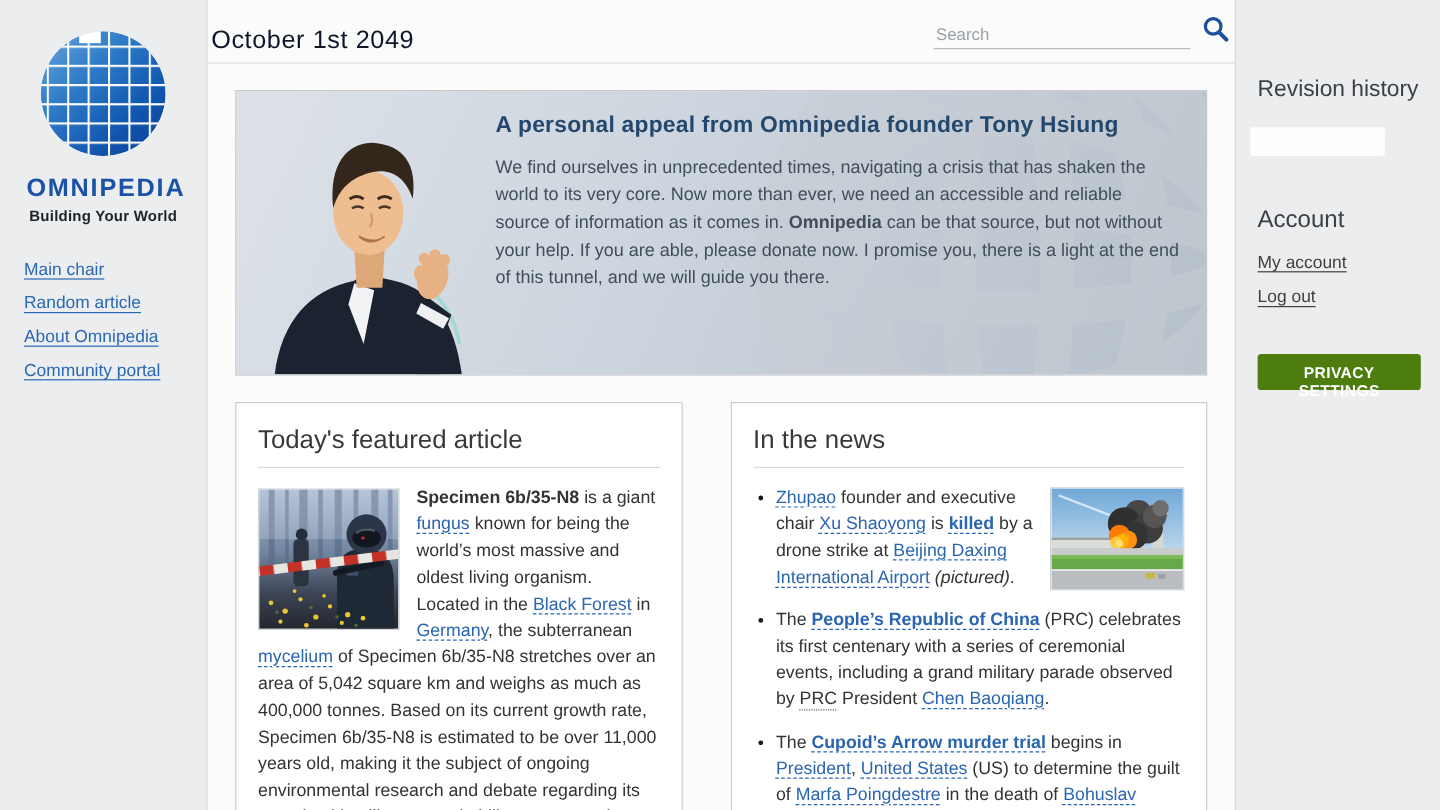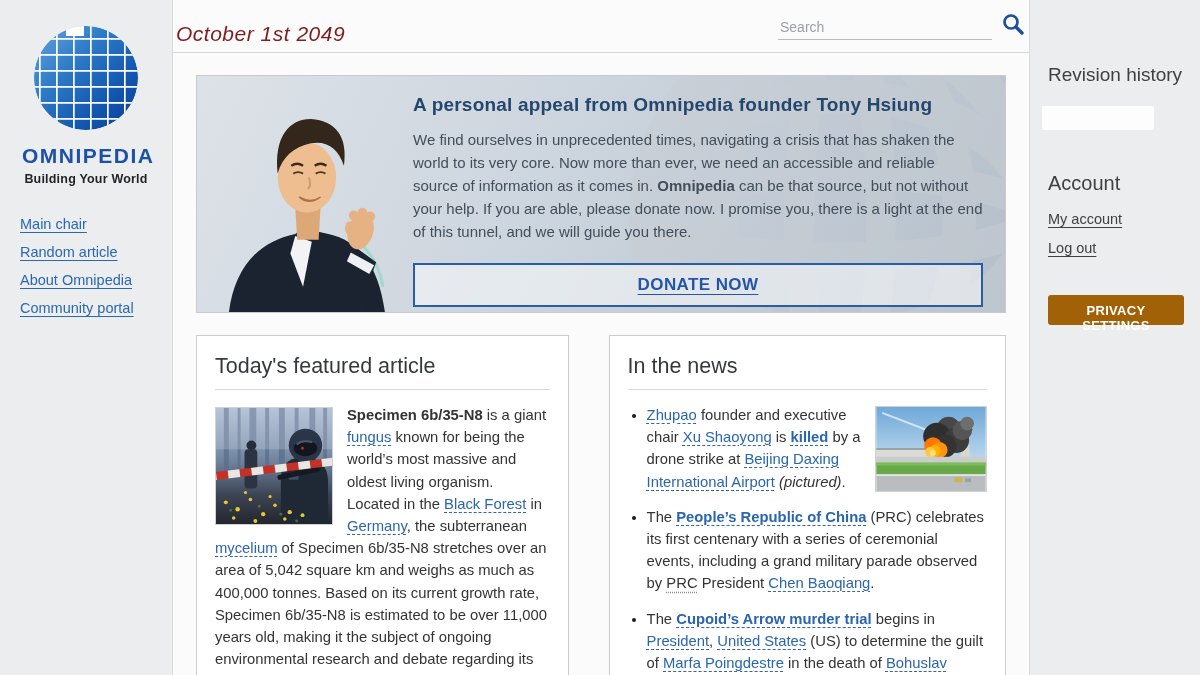--- a/index.html
+++ b/index.html
@@ -29,21 +29,21 @@
   
   #main {
     position:absolute; left:172px; top:0; width:858px; height:675px;
     background:#fbfbfc; border-left:1px solid #d9dadb; border-right:1px solid #d9dadb;
   }
   .topbar {
     height:53px; border-bottom:1px solid #d8d9da;
     display:flex; align-items:center; justify-content:space-between;
     padding:0 4px 0 3px;
   }
-  .date { font-size:21px; font-style:italic; color:#7f1d1d; letter-spacing:.5px;margin-top:16px; }
+  .date { font-size:21px; color:#0f172a; letter-spacing:.5px;margin-top:16px; }
   .searchbox { display:flex; align-items:flex-end; gap:9px; }
   .searchbox input {
     width:214px; border:none; border-bottom:1px solid #b9bbbd; background:transparent;
     font-family:"Liberation Sans",sans-serif; font-size:14px; color:#444; padding:2px 2px 4px; outline:none;
   }
   .searchbox input::placeholder { color:#9aa0a5; }
 
   
   .banner {
     margin:22px 23px 0; height:238px; border:1px solid #c6c9cd;
@@ -97,21 +97,21 @@
   .rev-link { color:#2a65b0; text-decoration:underline; text-underline-offset:3px; }
   .rev-current { color:#3c3f42; }
   .ghost { width:112px; height:24px; background:#fdfdfe; margin:20px 0 0 -6px; border-radius:2px; }
   .account-heading { font-size:20px; font-weight:400; color:#3e4144; margin:42px 0 0; }
   .account-links { margin-top:16px; }
   .account-link {
     display:block; margin-bottom:13px; font-size:14.5px;
     color:#404040; text-decoration:underline; text-underline-offset:3px;
   }
   .privacy-btn {
-    margin-top:26px; background:#a16207; color:#fff; font-weight:700; font-size:13px;
+    margin-top:26px; background:#4d7c0f; color:#fff; font-weight:700; font-size:13px;
     letter-spacing:.3px; border:none; border-radius:3px; padding:8px 12px; width:136px; height:30px;
     font-family:"Liberation Sans",sans-serif; cursor:pointer;
   }
 </style>
 </head>
 <body>
 
 <div id="left-sidebar">
   <div class="logo-wrap">
     <span>
@@ -197,23 +197,20 @@
           <circle cx="156" cy="139" r="5"></circle>
           <circle cx="165" cy="136" r="5"></circle>
           <circle cx="173" cy="140" r="5"></circle>
           <ellipse cx="152" cy="152" rx="5" ry="7"></ellipse>
         </g>
       </svg>
     </div>
     <div class="banner-text">
       <div class="banner-title">A personal appeal from Omnipedia founder Tony Hsiung</div>
       <p class="banner-body"><span>We find ourselves in unprecedented times, navigating a crisis that has shaken the world to its very core. Now more than ever, we need an accessible and reliable source of information as it comes in. </span><span class="b">Omnipedia</span><span> can be that source, but not without your help. If you are able, please donate now. I promise you, there is a light at the end of this tunnel, and we will guide you there.</span></p>
-      <div class="donate-box">
-        <a class="donate-link">DONATE NOW</a>
-      </div>
     </div>
   </div>
 
   <div class="cards-row">
 
     <div class="card card-featured">
       <h2>Today's featured article</h2>
       <hr>
       <div class="fa-body">
         <span class="fa-thumb" style="display:block;">

